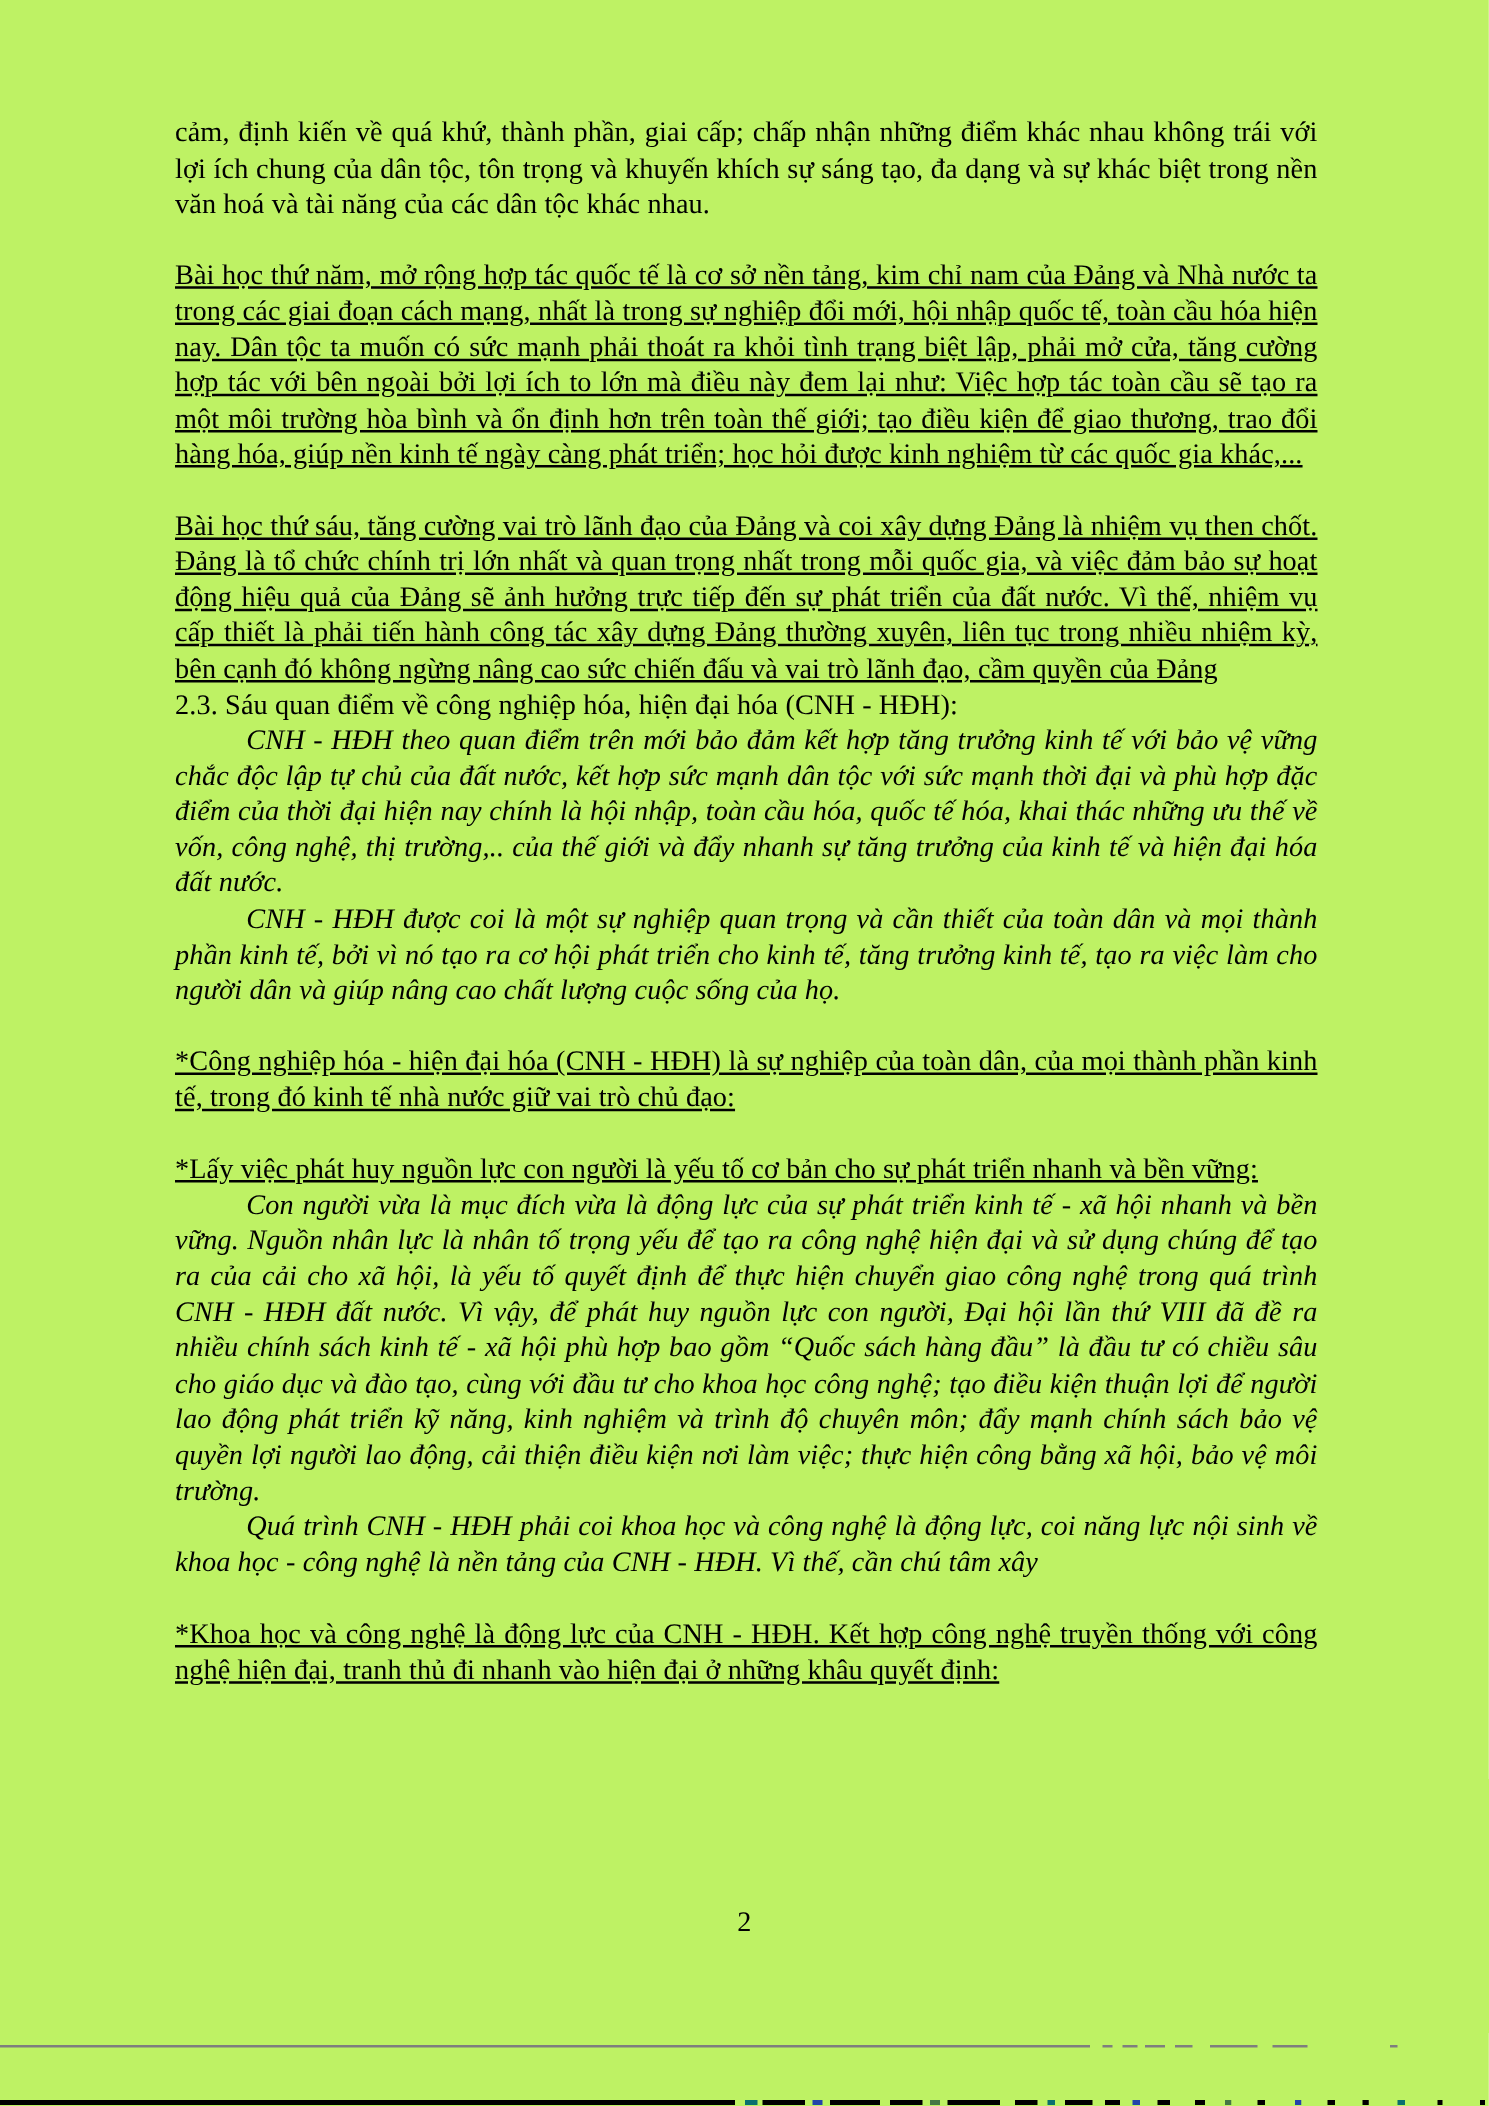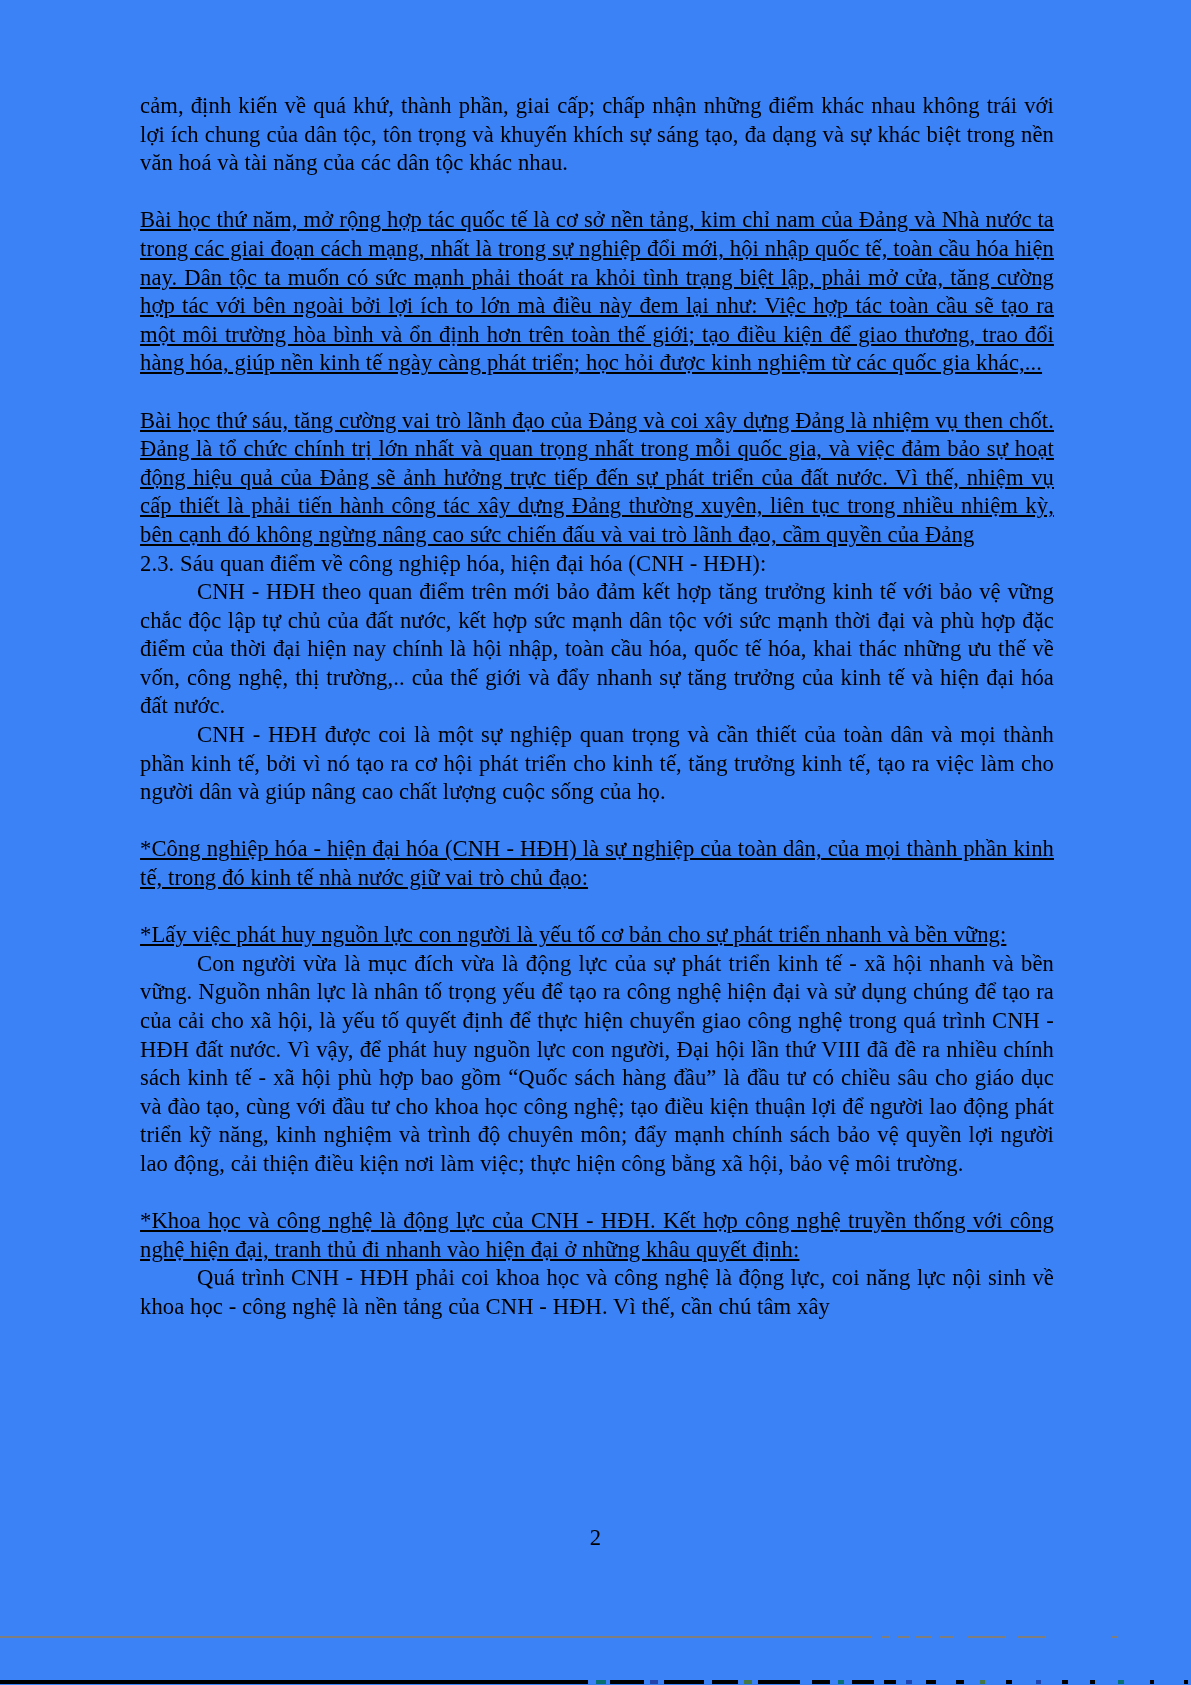--- a/index.html
+++ b/index.html
@@ -11,21 +11,21 @@
     width: 1191px;
     height: 1685px;
     position: relative;
     overflow: hidden;
     font-family: "Liberation Serif", "DejaVu Serif", serif;
     color: #000000;
   }
   .page {
     position: absolute;
     inset: 0;
-    background: #3b82f6;
+    background: #bef264;
     padding-left: 10px;
   }
   .text-body {
     position: absolute;
     left: 140px;
     top: 92px;
     width: 914px;
     font-size: 22.6px;
     line-height: 28.6px;
     text-align: justify;
@@ -34,20 +34,21 @@
   p.para {
     margin: 0;
     padding: 0;
   }
   p.para.space {
     margin-top: 28.6px;
     text-decoration: underline;
   }
   p.para.indent {
     text-indent: 57px;
+    font-style: italic;
   }
   .footer-pagenum {
     position: absolute;
     top: 1524px;
     left: 0;
     width: 100%;
     text-align: center;
     font-size: 22.6px;
     line-height: 28px;
   }
@@ -91,22 +92,22 @@
   <div class="text-body">
       <p class="para">cảm, định kiến về quá khứ, thành phần, giai cấp; chấp nhận những điểm khác nhau không trái với lợi ích chung của dân tộc, tôn trọng và khuyến khích sự sáng tạo, đa dạng và sự khác biệt trong nền văn hoá và tài năng của các dân tộc khác nhau.</p>
       <p class="para space">Bài học thứ năm, mở rộng hợp tác quốc tế là cơ sở nền tảng, kim chỉ nam của Đảng và Nhà nước ta trong các giai đoạn cách mạng, nhất là trong sự nghiệp đổi mới, hội nhập quốc tế, toàn cầu hóa hiện nay. Dân tộc ta muốn có sức mạnh phải thoát ra khỏi tình trạng biệt lập, phải mở cửa, tăng cường hợp tác với bên ngoài bởi lợi ích to lớn mà điều này đem lại như: Việc hợp tác toàn cầu sẽ tạo ra một môi trường hòa bình và ổn định hơn trên toàn thế giới; tạo điều kiện để giao thương, trao đổi hàng hóa, giúp nền kinh tế ngày càng phát triển; học hỏi được kinh nghiệm từ các quốc gia khác,...</p>
       <p class="para space">Bài học thứ sáu, tăng cường vai trò lãnh đạo của Đảng và coi xây dựng Đảng là nhiệm vụ then chốt. Đảng là tổ chức chính trị lớn nhất và quan trọng nhất trong mỗi quốc gia, và việc đảm bảo sự hoạt động hiệu quả của Đảng sẽ ảnh hưởng trực tiếp đến sự phát triển của đất nước. Vì thế, nhiệm vụ cấp thiết là phải tiến hành công tác xây dựng Đảng thường xuyên, liên tục trong nhiều nhiệm kỳ, bên cạnh đó không ngừng nâng cao sức chiến đấu và vai trò lãnh đạo, cầm quyền của Đảng</p>
       <p class="para">2.3. Sáu quan điểm về công nghiệp hóa, hiện đại hóa (CNH - HĐH):</p>
       <p class="para indent">CNH - HĐH theo quan điểm trên mới bảo đảm kết hợp tăng trưởng kinh tế với bảo vệ vững chắc độc lập tự chủ của đất nước, kết hợp sức mạnh dân tộc với sức mạnh thời đại và phù hợp đặc điểm của thời đại hiện nay chính là hội nhập, toàn cầu hóa, quốc tế hóa, khai thác những ưu thế về vốn, công nghệ, thị trường,.. của thế giới và đẩy nhanh sự tăng trưởng của kinh tế và hiện đại hóa đất nước.</p>
       <p class="para indent">CNH - HĐH được coi là một sự nghiệp quan trọng và cần thiết của toàn dân và mọi thành phần kinh tế, bởi vì nó tạo ra cơ hội phát triển cho kinh tế, tăng trưởng kinh tế, tạo ra việc làm cho người dân và giúp nâng cao chất lượng cuộc sống của họ.</p>
       <p class="para space">*Công nghiệp hóa - hiện đại hóa (CNH - HĐH) là sự nghiệp của toàn dân, của mọi thành phần kinh tế, trong đó kinh tế nhà nước giữ vai trò chủ đạo:</p>
       <p class="para space">*Lấy việc phát huy nguồn lực con người là yếu tố cơ bản cho sự phát triển nhanh và bền vững:</p>
       <p class="para indent">Con người vừa là mục đích vừa là động lực của sự phát triển kinh tế - xã hội nhanh và bền vững. Nguồn nhân lực là nhân tố trọng yếu để tạo ra công nghệ hiện đại và sử dụng chúng để tạo ra của cải cho xã hội, là yếu tố quyết định để thực hiện chuyển giao công nghệ trong quá trình CNH - HĐH đất nước. Vì vậy, để phát huy nguồn lực con người, Đại hội lần thứ VIII đã đề ra nhiều chính sách kinh tế - xã hội phù hợp bao gồm “Quốc sách hàng đầu” là đầu tư có chiều sâu cho giáo dục và đào tạo, cùng với đầu tư cho khoa học công nghệ; tạo điều kiện thuận lợi để người lao động phát triển kỹ năng, kinh nghiệm và trình độ chuyên môn; đẩy mạnh chính sách bảo vệ quyền lợi người lao động, cải thiện điều kiện nơi làm việc; thực hiện công bằng xã hội, bảo vệ môi trường.</p>
+      <p class="para indent">Quá trình CNH - HĐH phải coi khoa học và công nghệ là động lực, coi năng lực nội sinh về khoa học - công nghệ là nền tảng của CNH - HĐH. Vì thế, cần chú tâm xây</p>
       <p class="para space">*Khoa học và công nghệ là động lực của CNH - HĐH. Kết hợp công nghệ truyền thống với công nghệ hiện đại, tranh thủ đi nhanh vào hiện đại ở những khâu quyết định:</p>
-      <p class="para indent">Quá trình CNH - HĐH phải coi khoa học và công nghệ là động lực, coi năng lực nội sinh về khoa học - công nghệ là nền tảng của CNH - HĐH. Vì thế, cần chú tâm xây</p>
     </div>
 
   <div class="footer-pagenum">2</div>
 
   <div class="divider">
     <span class="seg" style="left:0; width:872px;"></span>
     <span class="seg" style="left:882px; width:8px;"></span>
     <span class="seg" style="left:898px; width:12px;"></span>
     <span class="seg" style="left:916px; width:16px;"></span>
     <span class="seg" style="left:940px; width:14px;"></span>

